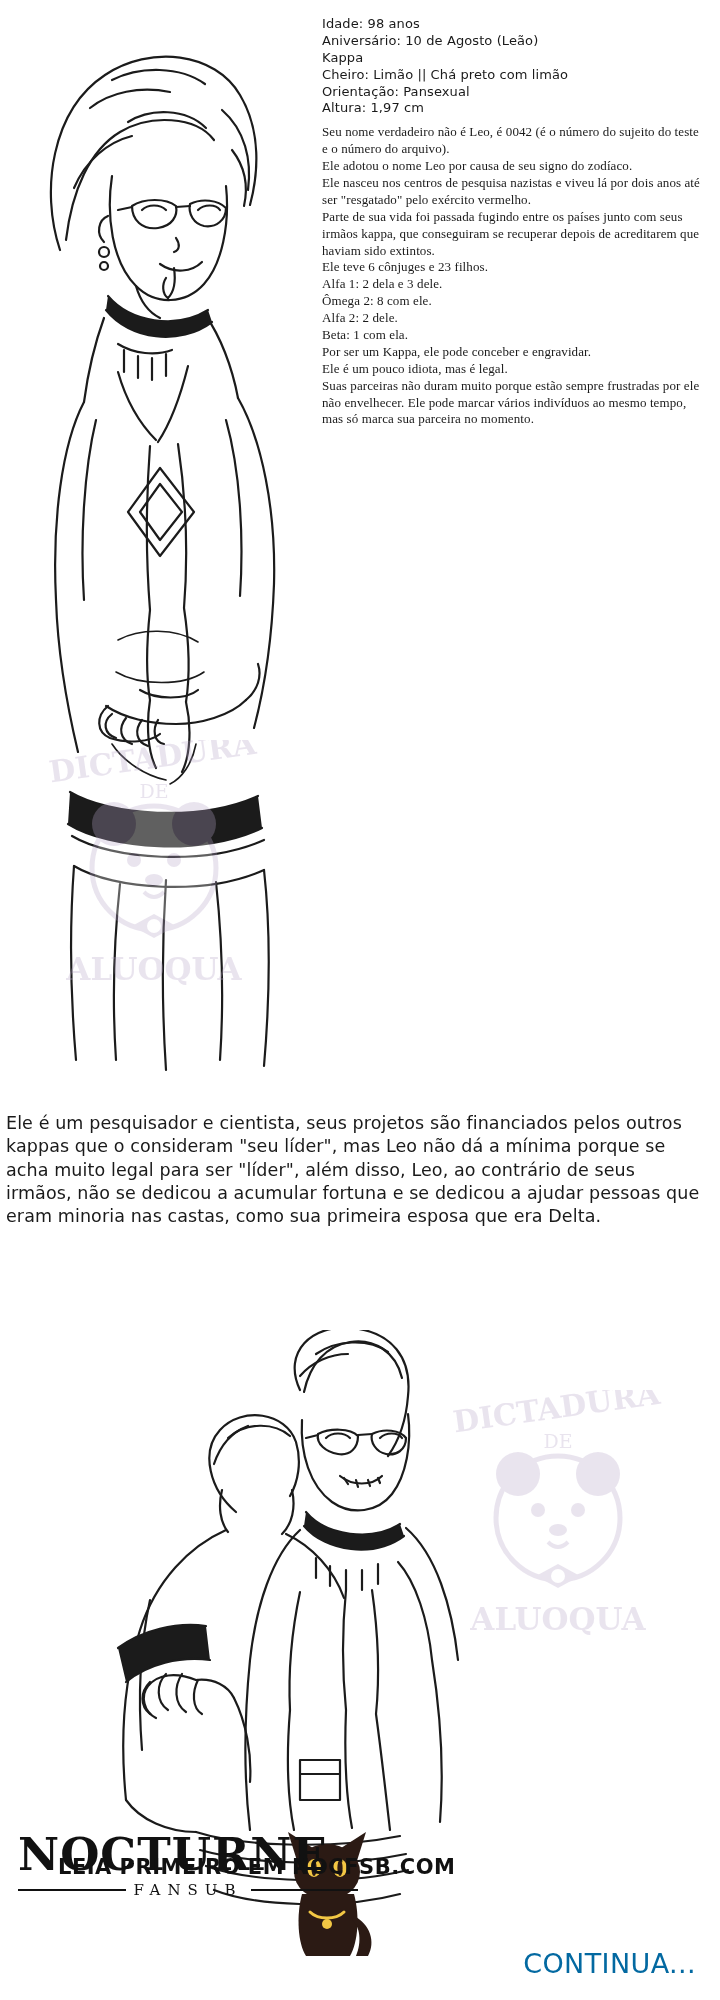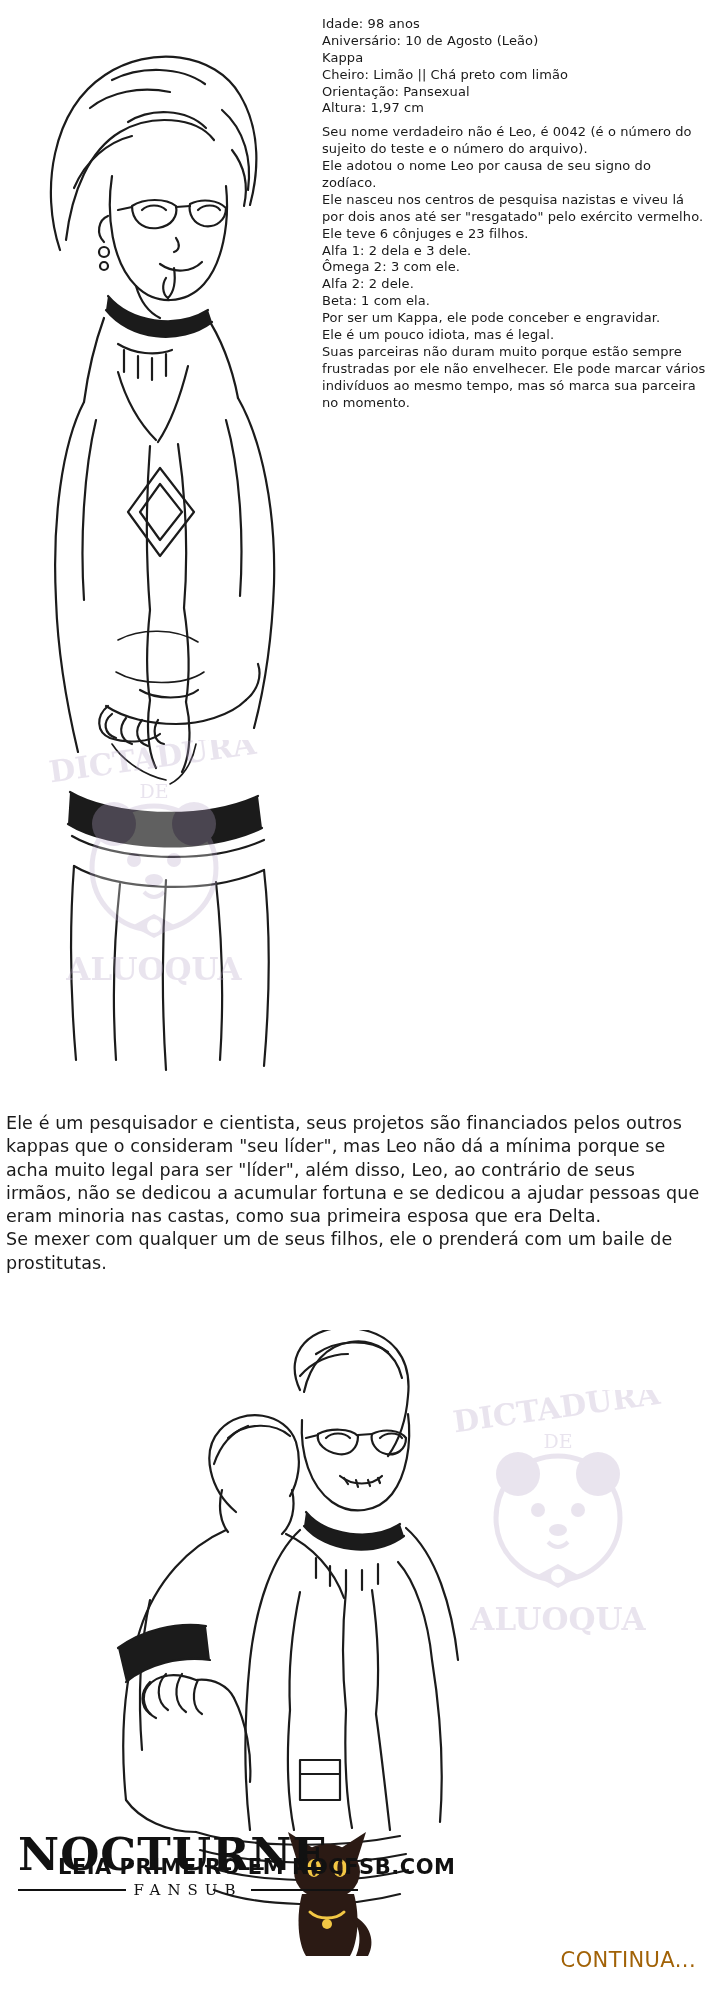--- a/index.html
+++ b/index.html
@@ -45,21 +45,21 @@
     top: 16px;
     width: 386px;
     font-size: 13px;
     line-height: 1.30;
     letter-spacing: 0.1px;
   }
   .text-col p {
     margin: 0 0 0 0;
   }
   .stats p { margin: 0; }
-  .bio p { margin: 0; }
+  .bio p { margin: 0; font-family: Liberation Serif, serif; }
   .gap { height: 7px; }
 
   .full-text {
     position: absolute;
     left: 6px;
     top: 1112px;
     width: 694px;
     font-size: 17.5px;
     line-height: 1.33;
     letter-spacing: 0.1px;
@@ -134,22 +134,22 @@
     font-weight: bold;
     font-size: 21px;
     letter-spacing: 0.5px;
     color: #111;
     margin-left: 36px;
   }
   .continua {
     position: absolute;
     right: 24px;
     top: 1948px;
-    font-size: 21px;
-    color: #a16207;
+    font-size: 27px;
+    color: #0369a1;
     letter-spacing: 0.4px;
   }
   .cat {
     position: absolute;
     left: 272px;
     top: 1820px;
     width: 110px;
     height: 140px;
   }
 </style>
@@ -277,35 +277,35 @@
         <p>Kappa</p>
         <p>Cheiro: Limão || Chá preto com limão</p>
         <p>Orientação: Pansexual</p>
         <p>Altura: 1,97 cm</p>
       </div>
       <div class="gap"></div>
       <div class="bio">
         <p>Seu nome verdadeiro não é Leo, é 0042 (é o número do sujeito do teste e o número do arquivo).</p>
         <p>Ele adotou o nome Leo por causa de seu signo do zodíaco.</p>
         <p>Ele nasceu nos centros de pesquisa nazistas e viveu lá por dois anos até ser "resgatado" pelo exército vermelho.</p>
+        <p>Parte de sua vida foi passada fugindo entre os países junto com seus irmãos kappa, que conseguiram se recuperar depois de acreditarem que haviam sido extintos.</p>
         <p>Ele teve 6 cônjuges e 23 filhos.</p>
         <p>Alfa 1: 2 dela e 3 dele.</p>
-        <p>Ômega 2: 3 com ele.</p>
+        <p>Ômega 2: 8 com ele.</p>
         <p>Alfa 2: 2 dele.</p>
         <p>Beta: 1 com ela.</p>
         <p>Por ser um Kappa, ele pode conceber e engravidar.</p>
         <p>Ele é um pouco idiota, mas é legal.</p>
         <p>Suas parceiras não duram muito porque estão sempre frustradas por ele não envelhecer. Ele pode marcar vários indivíduos ao mesmo tempo, mas só marca sua parceira no momento.</p>
       </div>
     </div>
   </div>
 
   <div class="full-text">
     <p>Ele é um pesquisador e cientista, seus projetos são financiados pelos outros kappas que o consideram "seu líder", mas Leo não dá a mínima porque se acha muito legal para ser "líder", além disso, Leo, ao contrário de seus irmãos, não se dedicou a acumular fortuna e se dedicou a ajudar pessoas que eram minoria nas castas, como sua primeira esposa que era Delta.</p>
-    <p>Se mexer com qualquer um de seus filhos, ele o prenderá com um baile de prostitutas.</p>
   </div>
 
   <div class="bottom-art">
     <svg width="720" height="670" viewBox="0 0 720 670" xmlns="http://www.w3.org/2000/svg">
       <g fill="none" stroke="#1b1b1b" stroke-width="2.2" stroke-linecap="round" stroke-linejoin="round">
 
         <path d="M300 60 C282 22 312 -6 352 -2 C392 2 412 28 408 66 C406 92 398 112 388 126"></path>
         <path d="M304 62 C310 34 326 16 350 12 C374 8 396 22 402 48"></path>
         <path d="M316 24 C336 10 368 8 388 22"></path>
         <path d="M300 46 C312 32 330 24 348 24"></path>

